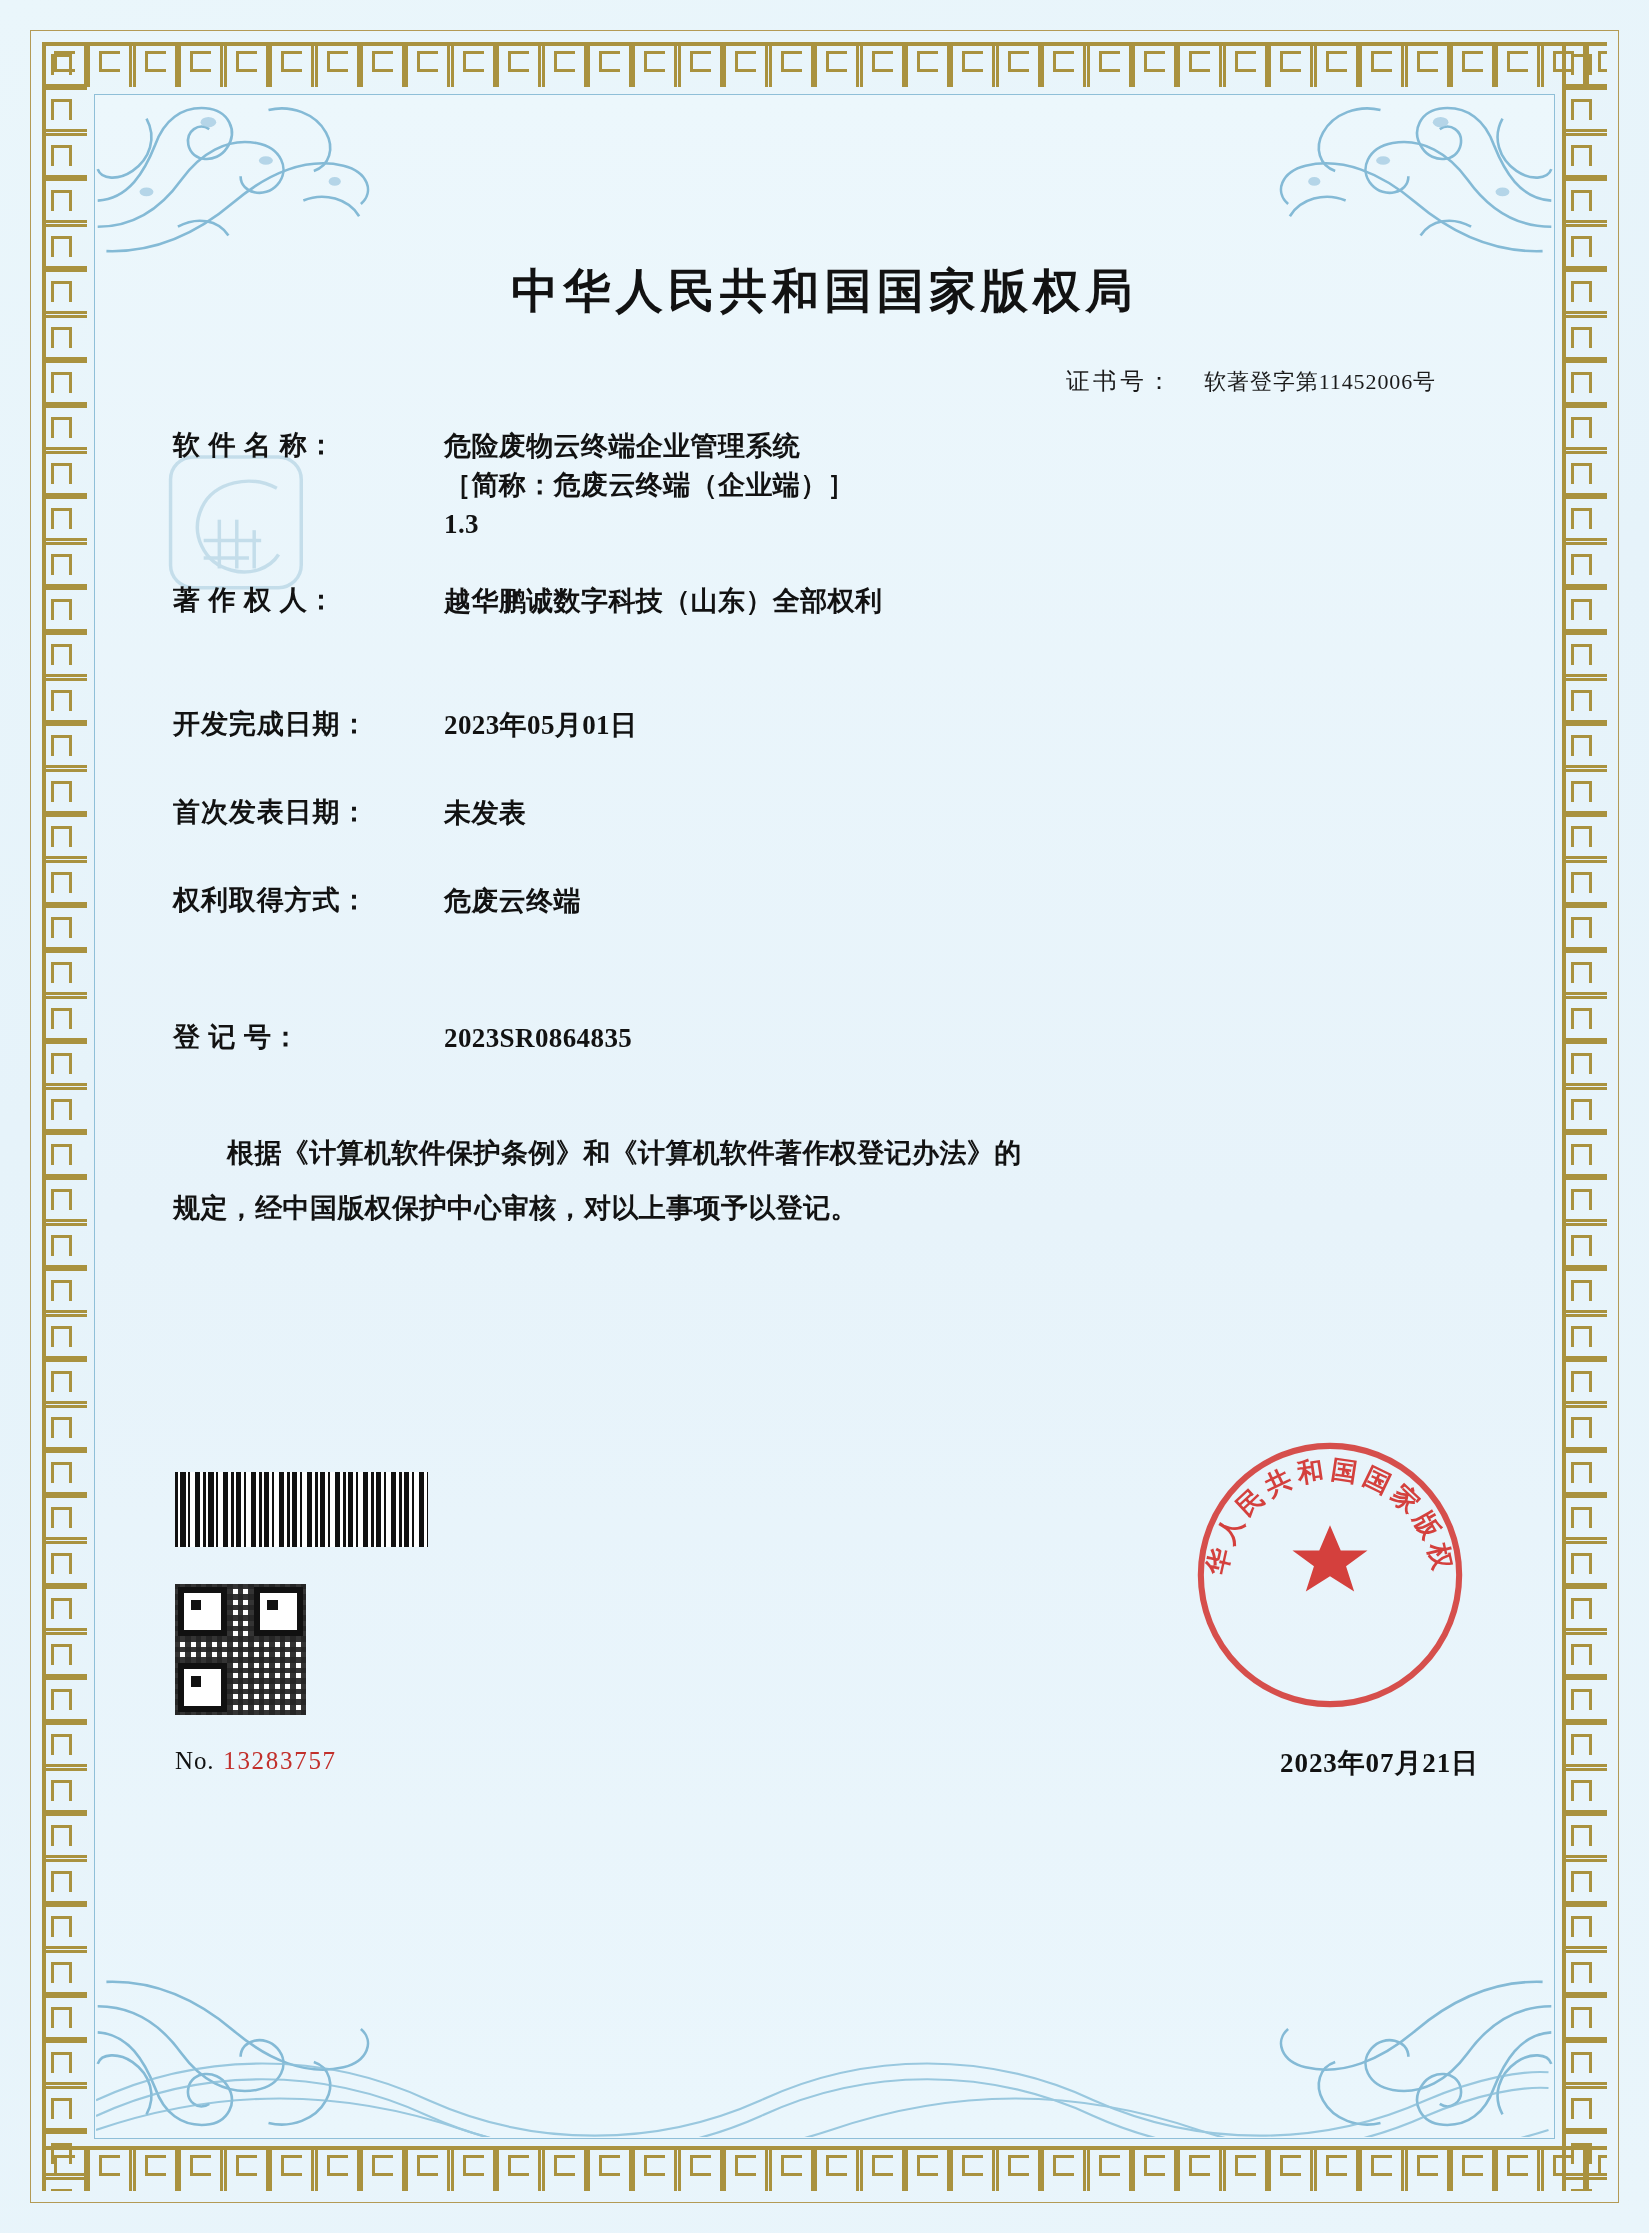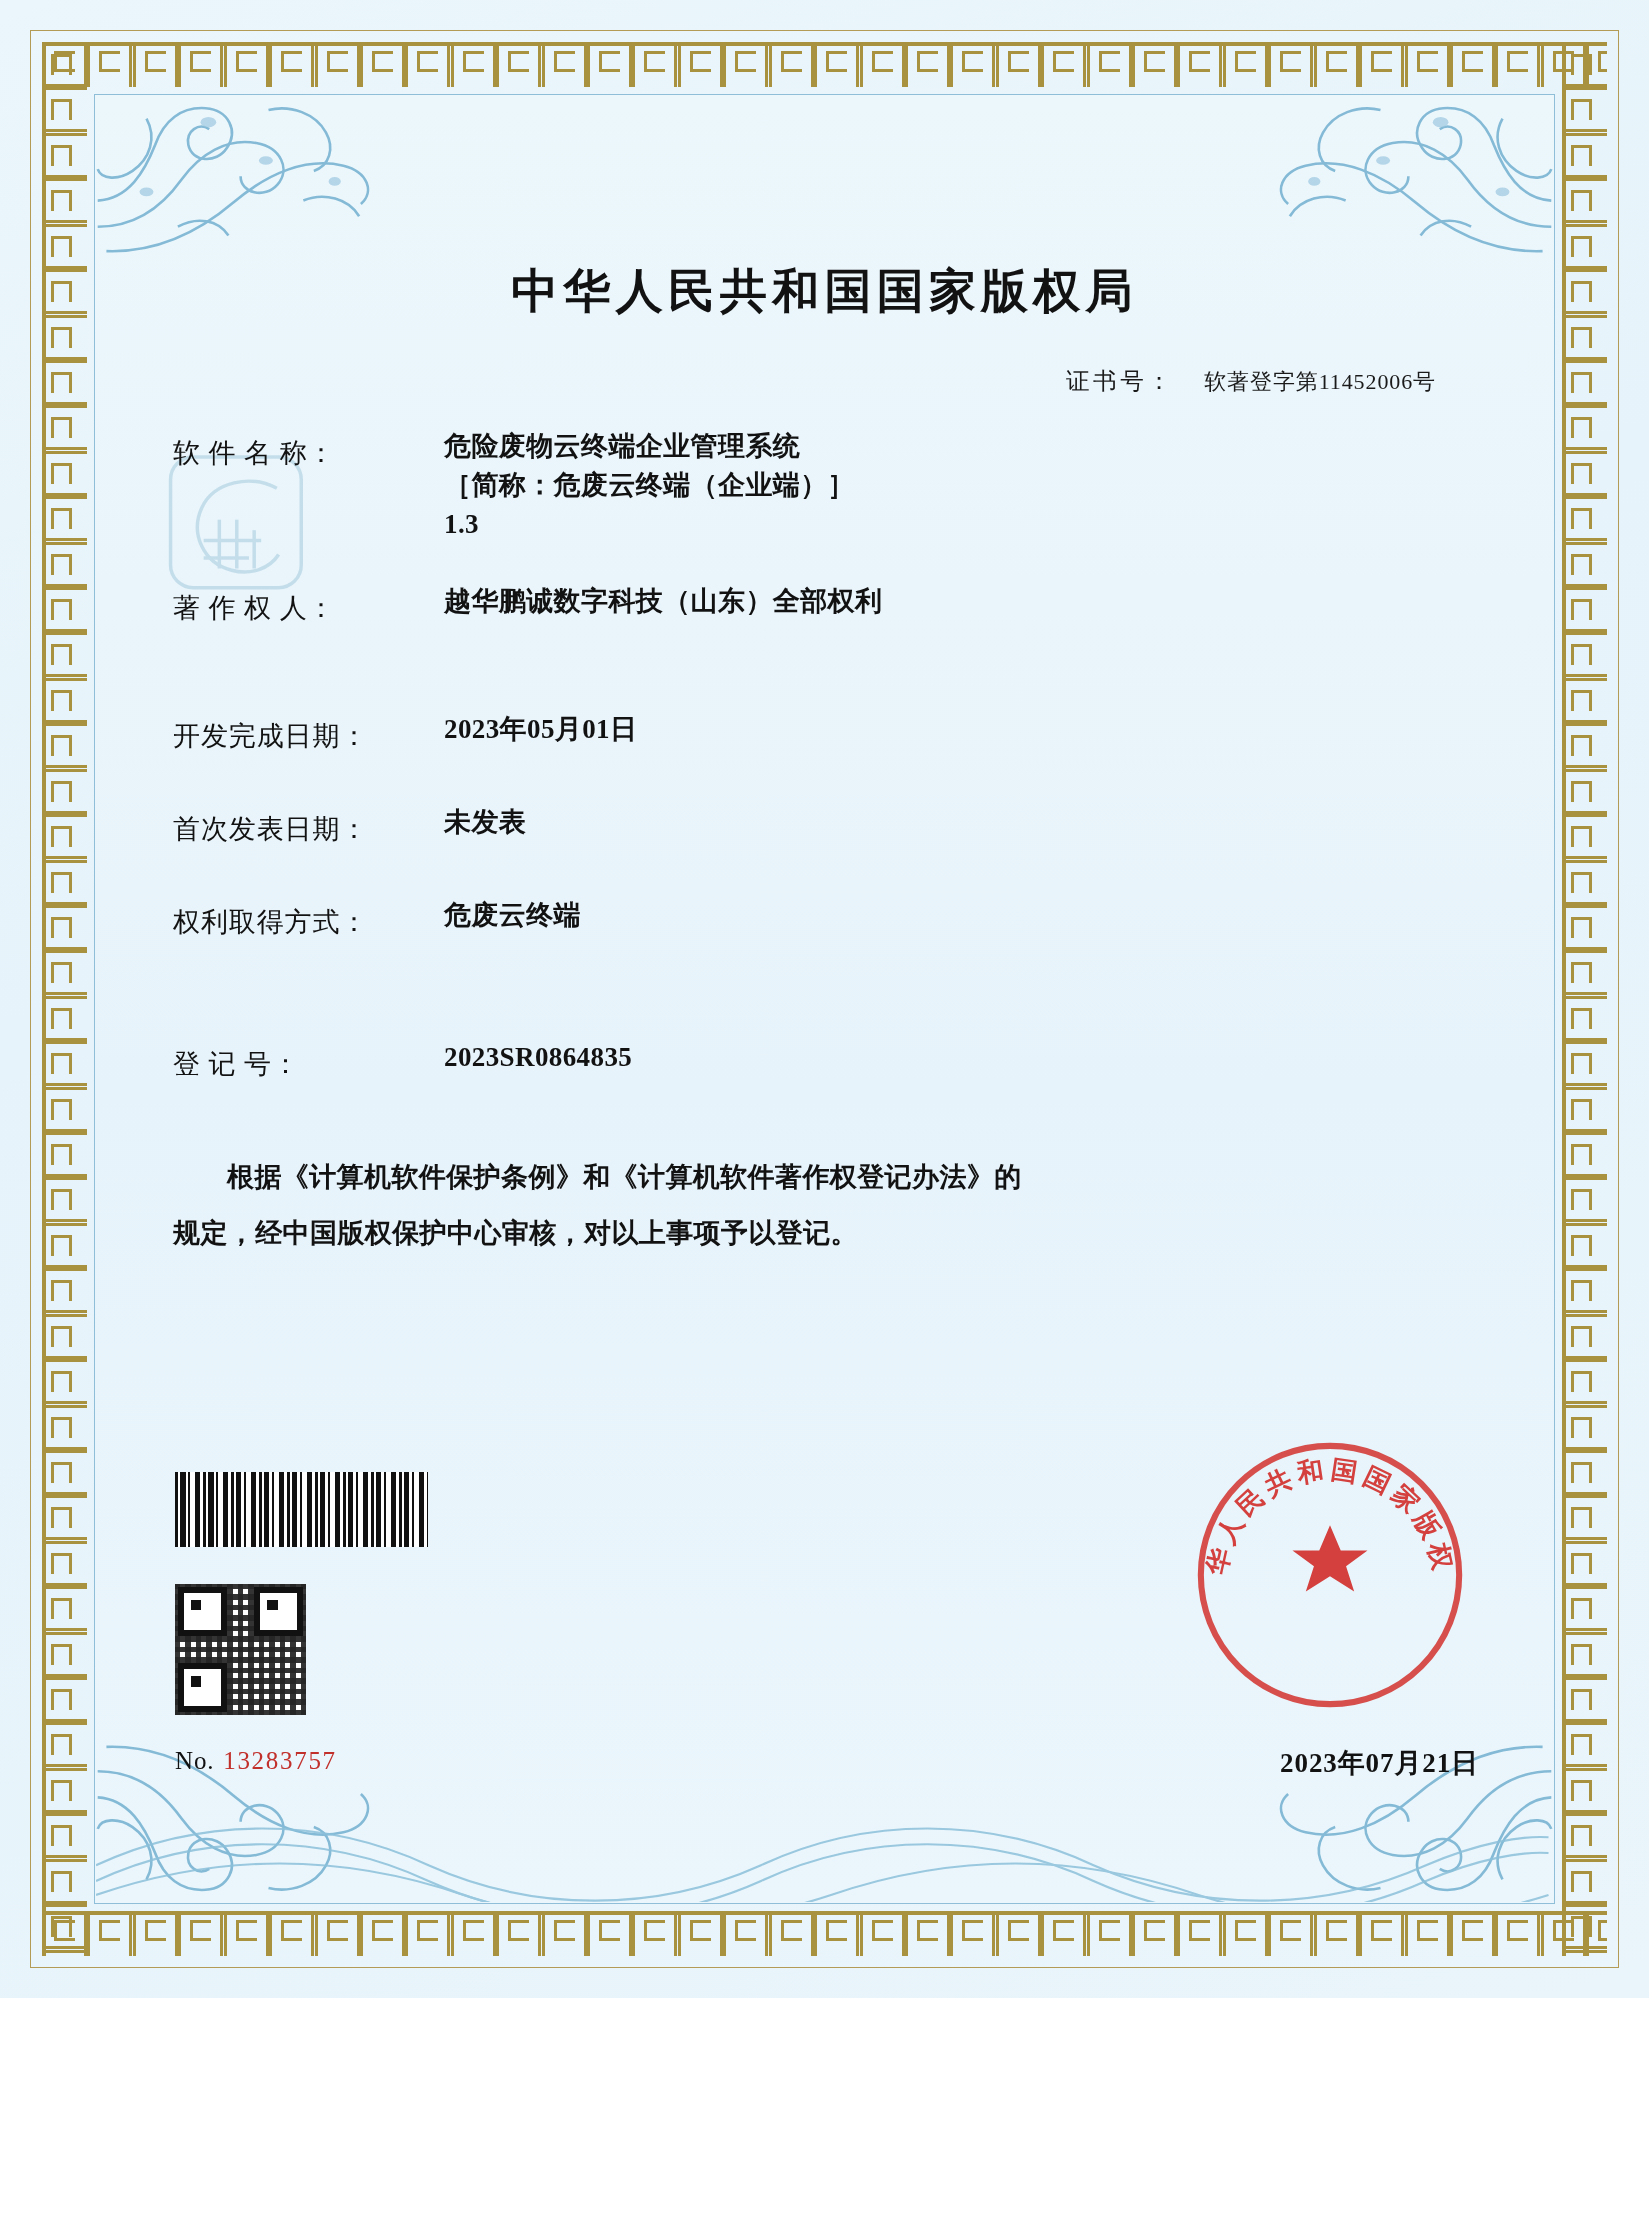--- a/index.html
+++ b/index.html
@@ -13,21 +13,21 @@
     font-family: "Liberation Serif", "DejaVu Serif", serif;
     position: relative;
     overflow: hidden;
   }
 
   
   .cert-page {
     position: absolute;
     left: 0; top: 0;
     width: 1649px;
-    height: 1998px;
+    height: 2233px;
     background: linear-gradient(160deg, #eaf6fb 0%, #e6f3fa 40%, #e9f5fb 100%);
     box-sizing: border-box;
   }
 
   
   .outer-rule {
     position: absolute;
     left: 30px; top: 30px; right: 30px; bottom: 30px;
     border: 1.7px solid #b39a55;
     box-sizing: border-box;
@@ -194,24 +194,23 @@
   .field-row {
     display: flex;
     align-items: flex-start;
     margin-bottom: 0;
   }
   .f-label {
     width: 271px;
     flex: 0 0 271px;
     font-size: 27px;
     color: #121212;
-    font-weight: 400;
+    font-weight: 700;
     letter-spacing: 0.9px;
     white-space: pre;
-    margin-top: 8px;
   }
   .f-value {
     font-size: 27px;
     color: #121212;
     font-weight: 600;
     letter-spacing: 0.4px;
     line-height: 1.45;
   }
   .f-value .sub { display: block; }
 

